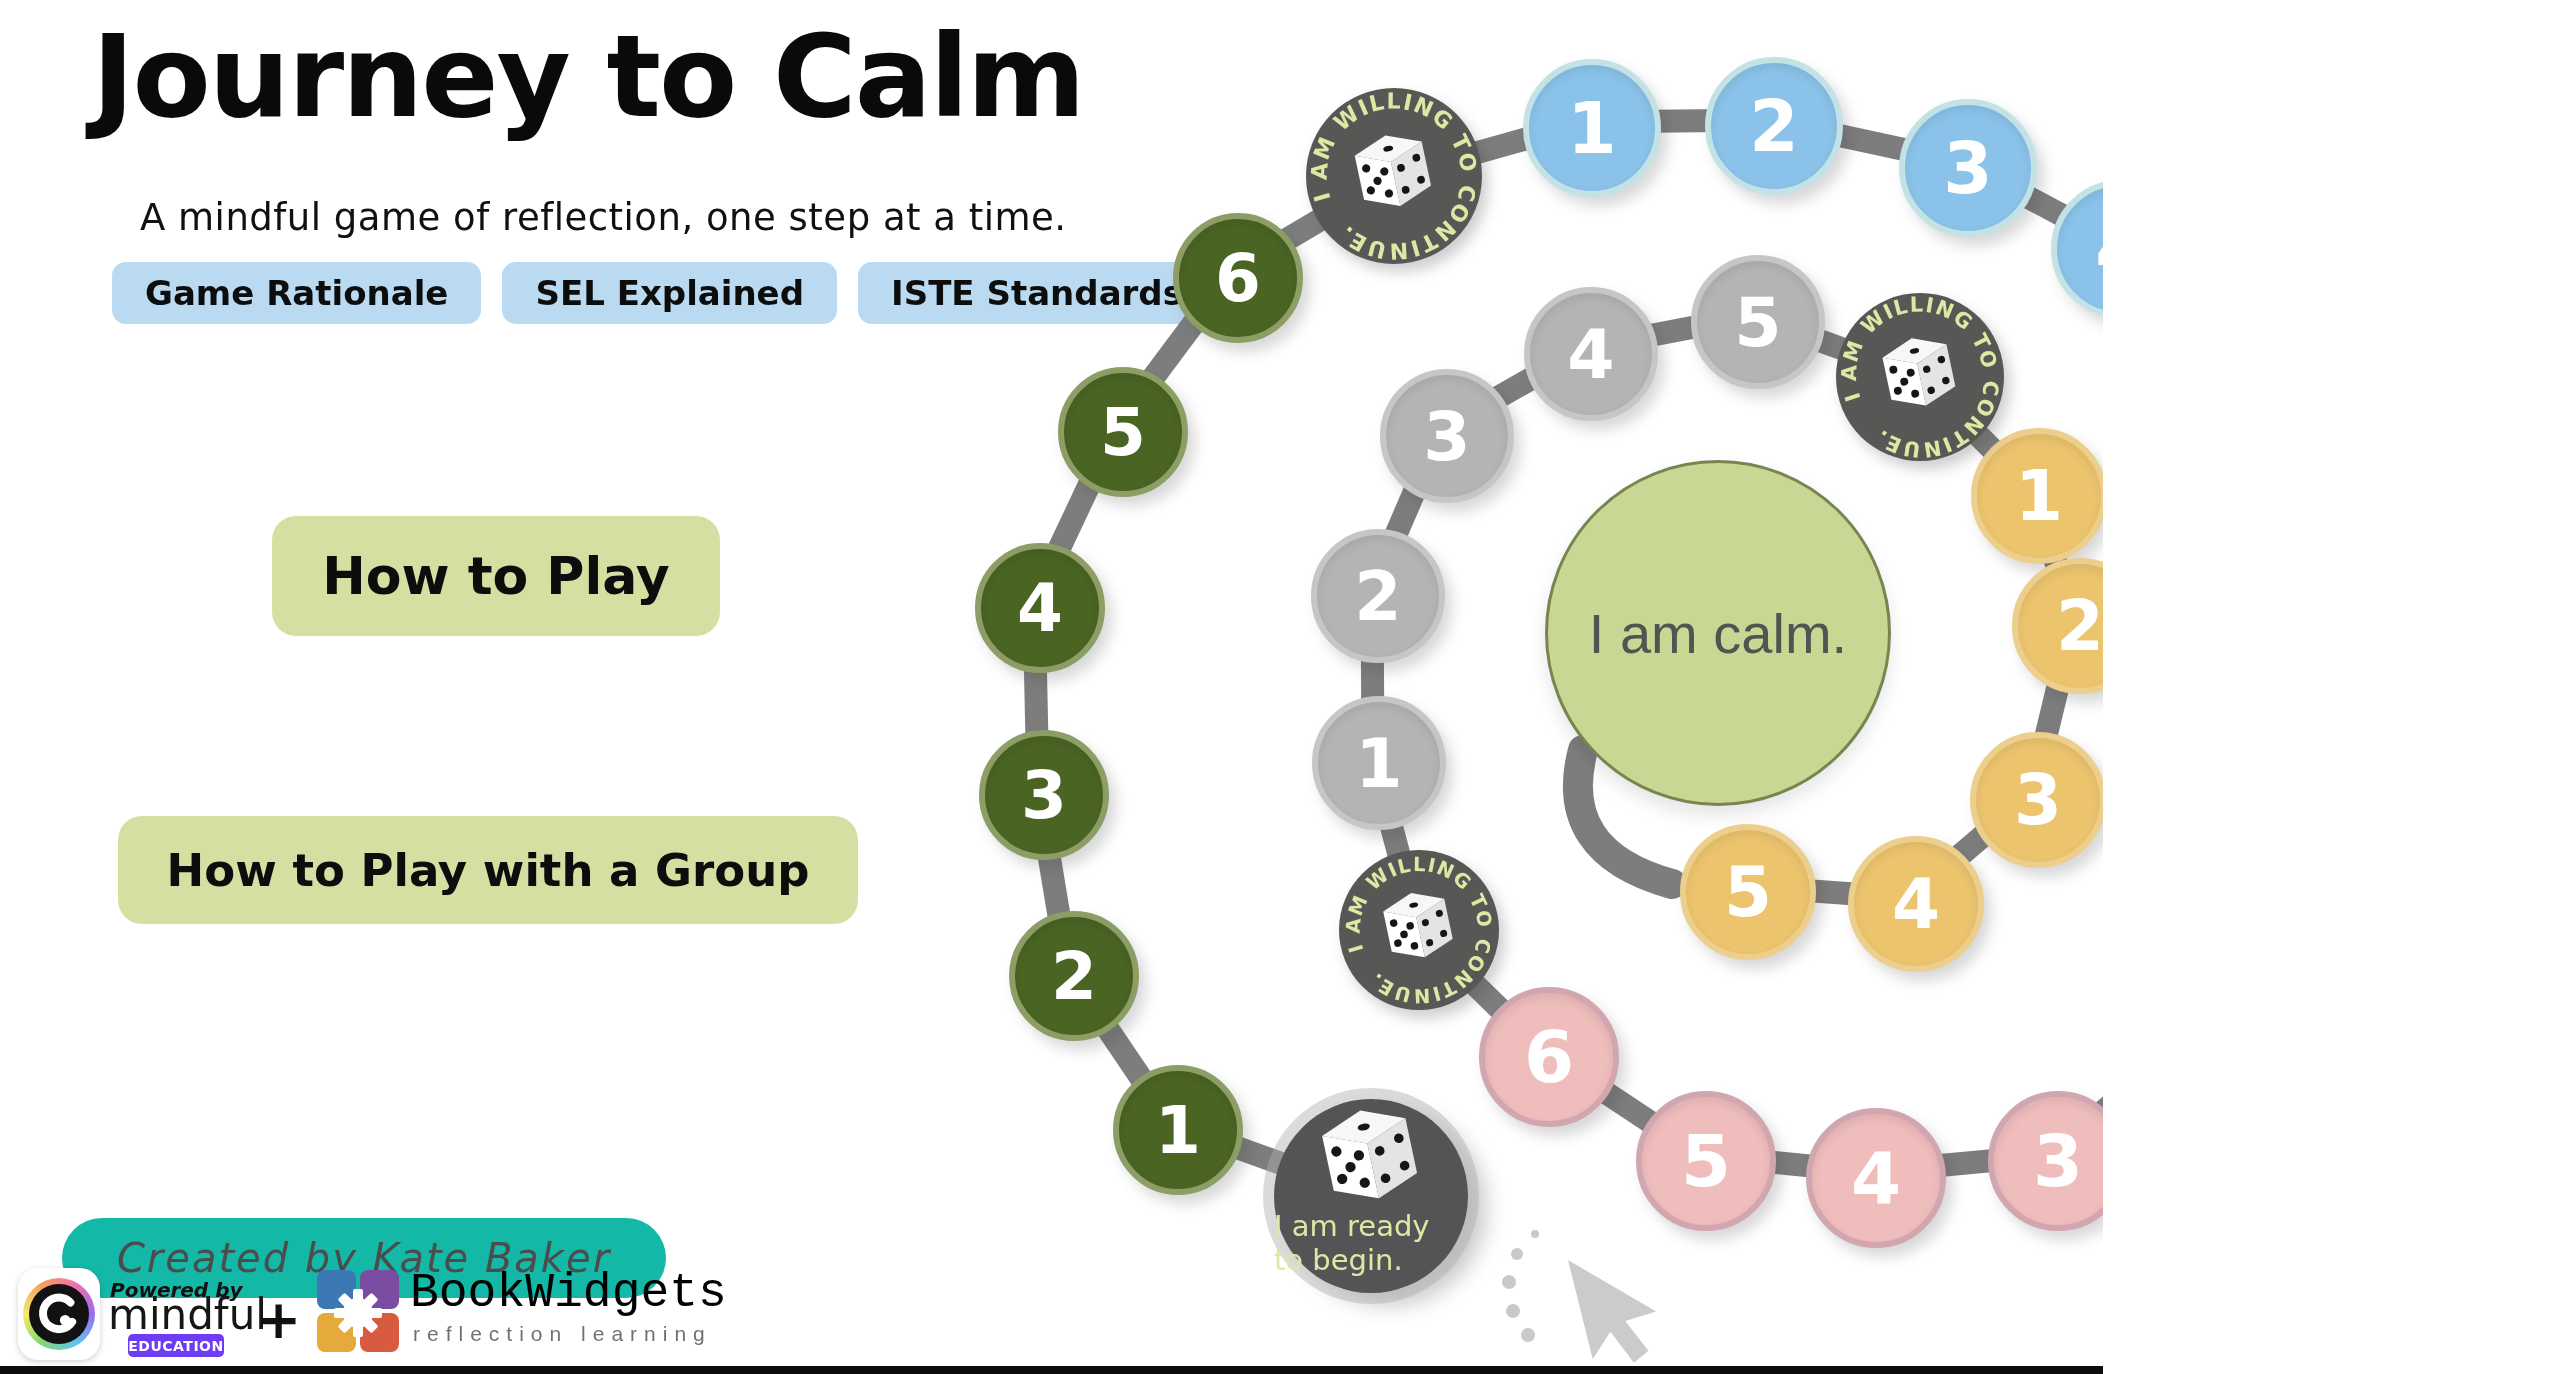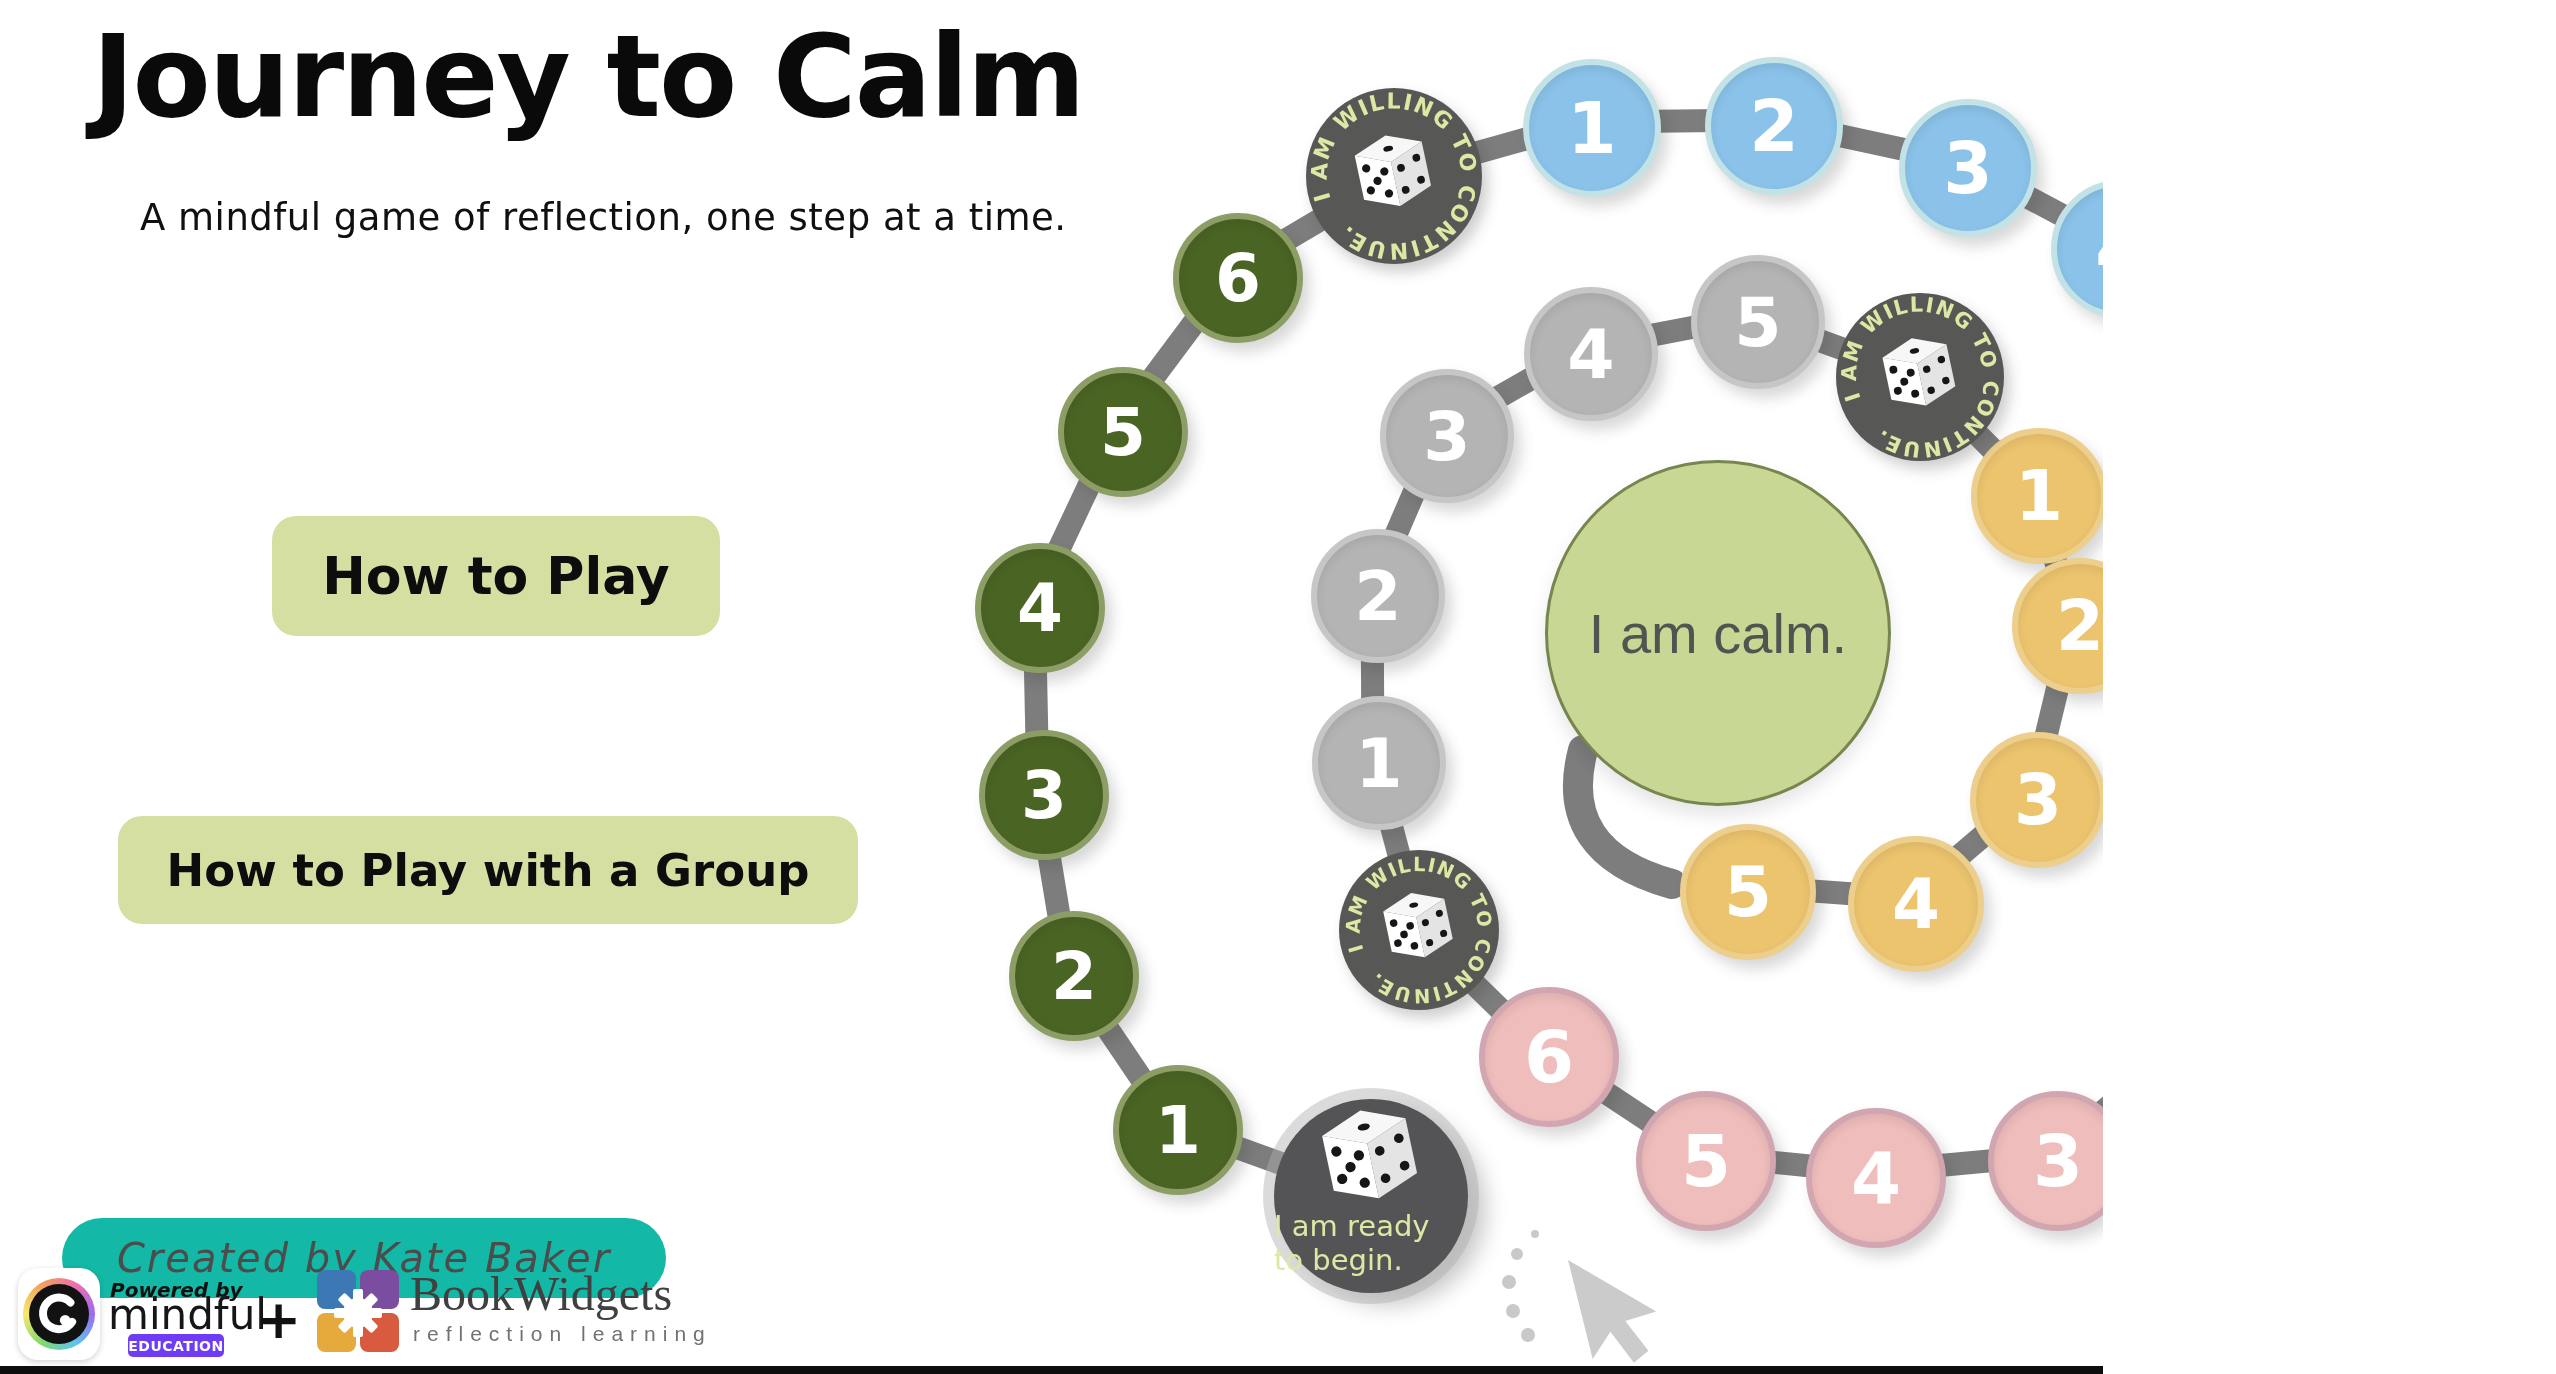--- a/index.html
+++ b/index.html
@@ -23,22 +23,22 @@
   .gen-ring{width:72px;height:72px;border-radius:50%;background:conic-gradient(from 210deg,#7fd96e,#f7e96b,#f49f5c,#ef6fae,#9a6cf0,#5fc4ef,#7fd96e);
             display:flex;align-items:center;justify-content:center;}
   .gen-core{width:60px;height:60px;border-radius:50%;background:#121212;display:flex;align-items:center;justify-content:center;}
   .powered{position:absolute;left:110px;top:1278px;font-size:20px;font-weight:bold;font-style:italic;color:#111;}
   .genially{position:absolute;left:108px;top:1290px;font-size:42px;font-weight:500;color:#161616;}
   .edu-badge{position:absolute;left:128px;top:1334px;width:96px;height:23px;background:#6e3cf5;border-radius:5px;
              display:flex;align-items:center;justify-content:center;color:#fff;font-size:14px;font-weight:bold;letter-spacing:.5px;}
   .plus{position:absolute;left:256px;top:1288px;font-size:54px;font-weight:bold;color:#111;}
   .bw-logo{position:absolute;left:317px;top:1270px;width:82px;height:82px;}
   .bw-sq{position:absolute;width:39px;height:39px;border-radius:8px;}
-  .bw-name{position:absolute;left:410px;top:1266px;font-size:48px;font-weight:300;color:#404040;
-           font-family:Liberation Serif, serif;}
+  .bw-name{position:absolute;left:410px;top:1266px;font-size:48px;font-weight:300;color:#000000;
+           font-family:Liberation Mono, monospace;}
   .bw-tag{position:absolute;left:413px;top:1322px;font-size:21px;letter-spacing:7px;color:#707173;
           font-family:"Liberation Sans",sans-serif;}
   
   #board{position:absolute;inset:0;}
   .connector-layer{position:absolute;left:0;top:0;width:2556px;height:1374px;z-index:1;}
   .space{position:absolute;border-radius:50%;display:flex;align-items:center;justify-content:center;z-index:3;cursor:pointer;
          box-shadow:7px 9px 14px rgba(60,60,60,.20), inset 0 4px 10px rgba(0,0,0,.08);}
   .space span{color:#fff;font-weight:bold;}
   .calm-circle{position:absolute;border-radius:50%;display:flex;align-items:center;justify-content:center;z-index:2;cursor:pointer;
                box-shadow:0 10px 18px rgba(0,0,0,.10);}
@@ -58,20 +58,25 @@
   #cursor{position:absolute;left:1500px;top:1222px;z-index:7;pointer-events:none;}
 </style>
 </head>
 <body>
 
 <div id="stage">
 
   <div class="title">Journey to Calm</div>
   <div class="subtitle">A mindful game of reflection, one step at a time.</div>
 
+  <div class="pill-row">
+    <div class="top-pill">Game Rationale</div>
+    <div class="top-pill">SEL Explained</div>
+    <div class="top-pill">ISTE Standards</div>
+  </div>
 
   <div id="htp" class="green-btn">How to Play</div>
   <div id="htpg" class="green-btn">How to Play with a Group</div>
 
   <div class="credit">Created by Kate Baker</div>
 
   <div class="gen-card">
     <div class="gen-ring">
       <div class="gen-core">
         <svg width="44" height="44" viewBox="-25 -25 50 50">

